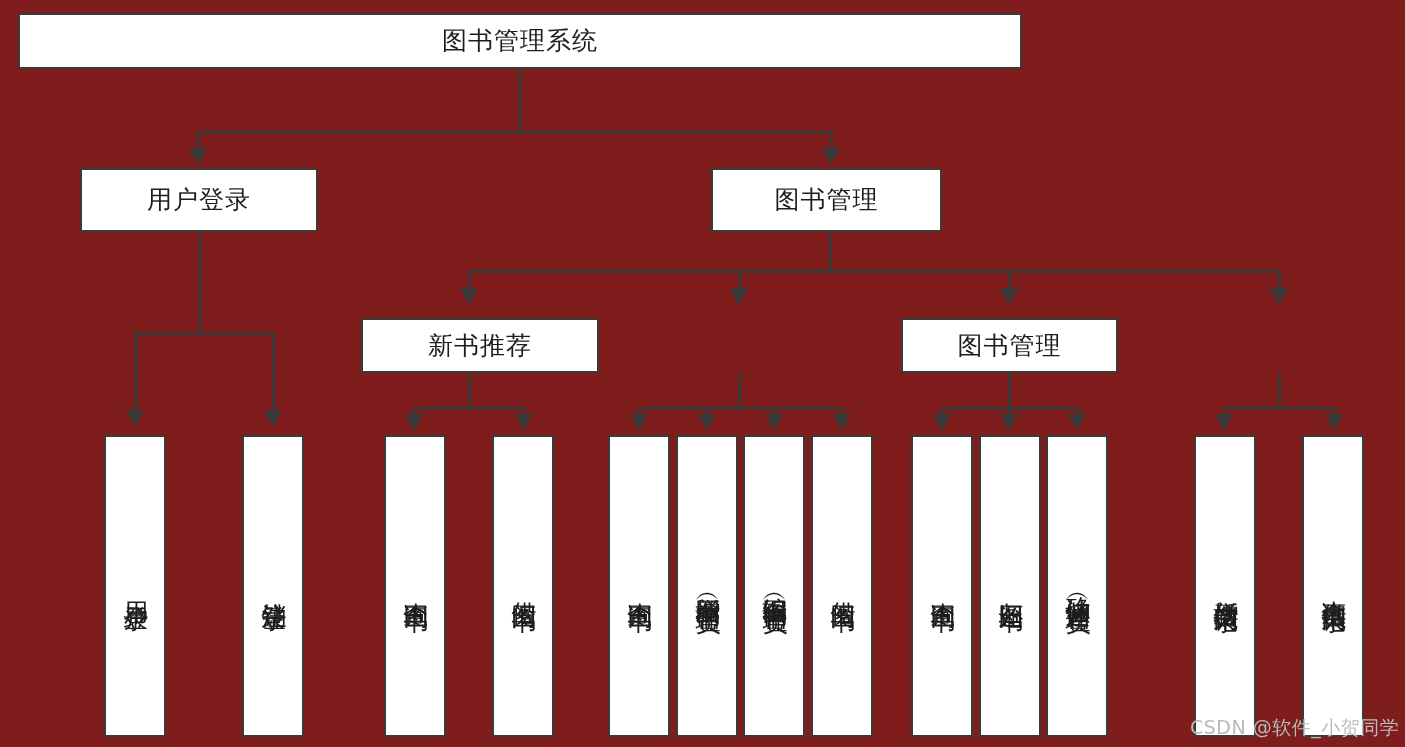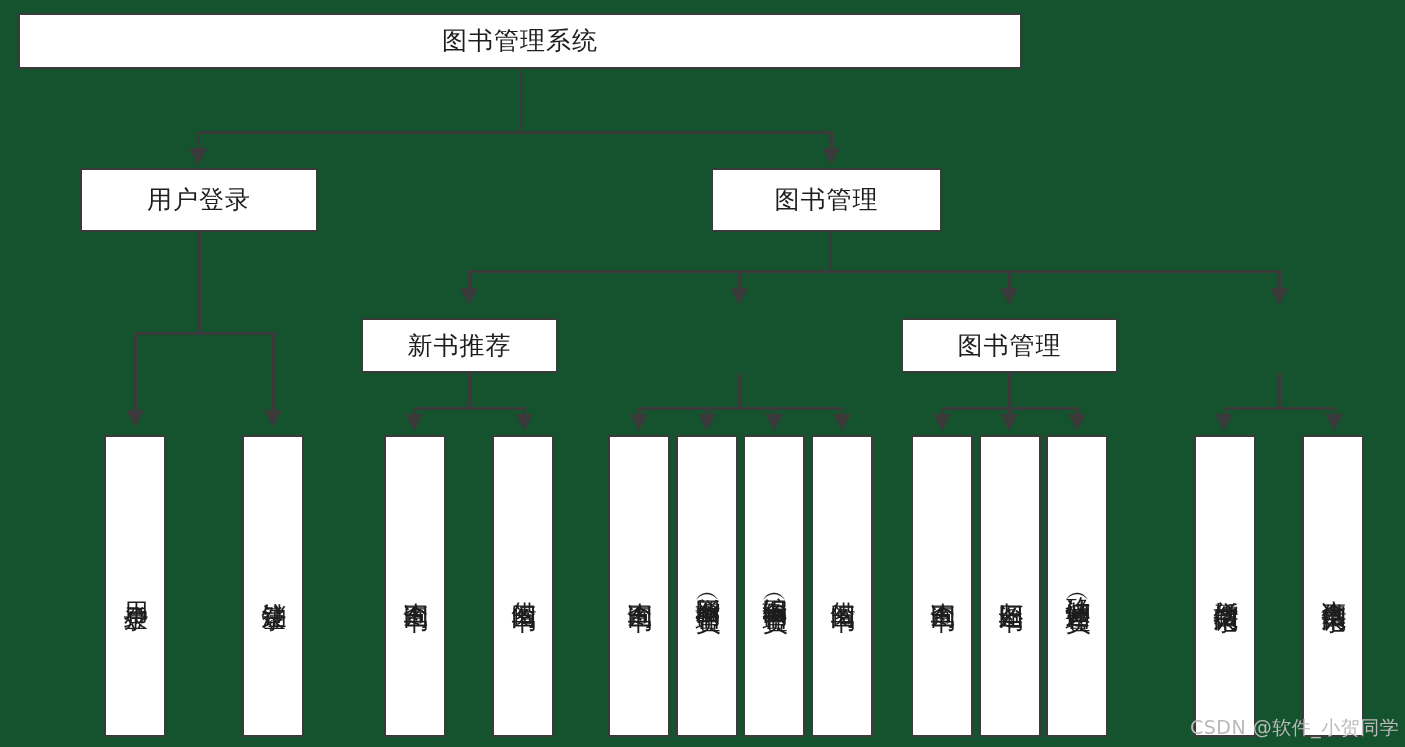--- a/index.html
+++ b/index.html
@@ -7,21 +7,21 @@
     padding: 0;
     background: #ffffff;
   }
   body {
     font-family: "DejaVu Sans", "Liberation Sans", sans-serif;
   }
   #canvas {
     position: relative;
     width: 1405px;
     height: 747px;
-    background: #14532d;
+    background: #7f1d1d;
     overflow: hidden;
   }
   .node {
     position: absolute;
     box-sizing: border-box;
     border: 2.5px solid #3a3a3a;
     background: #ffffff;
     display: flex;
     align-items: center;
     justify-content: center;
@@ -122,21 +122,21 @@
 
   <div class="edge edge-v" style="left:738px; top:270px; width:2.5px; height:20px;"></div>
   <div class="arrow" style="left:730px; top:288px;"></div>
 
   <div class="edge edge-v" style="left:1008px; top:270px; width:2.5px; height:20px;"></div>
   <div class="arrow" style="left:1000px; top:288px;"></div>
 
   <div class="edge edge-v" style="left:1278px; top:270px; width:2.5px; height:20px;"></div>
   <div class="arrow" style="left:1270px; top:288px;"></div>
 
-  <div class="node node-h" style="left:361px; top:318px; width:197px; height:55px;">
+  <div class="node node-h" style="left:361px; top:318px; width:238px; height:55px;">
     <span>新书推荐</span>
   </div>
   <div class="node node-h" style="left:901px; top:318px; width:217px; height:55px;">
     <span>图书管理</span>
   </div>
 
   <div class="edge edge-v" style="left:468px; top:373px; width:2.5px; height:36px;"></div>
   <div class="edge edge-h" style="left:413px; top:407px; width:112px; height:2.5px;"></div>
   <div class="edge edge-v" style="left:413px; top:407px; width:2.5px; height:10px;"></div>
   <div class="arrow" style="left:405px; top:414px;"></div>

